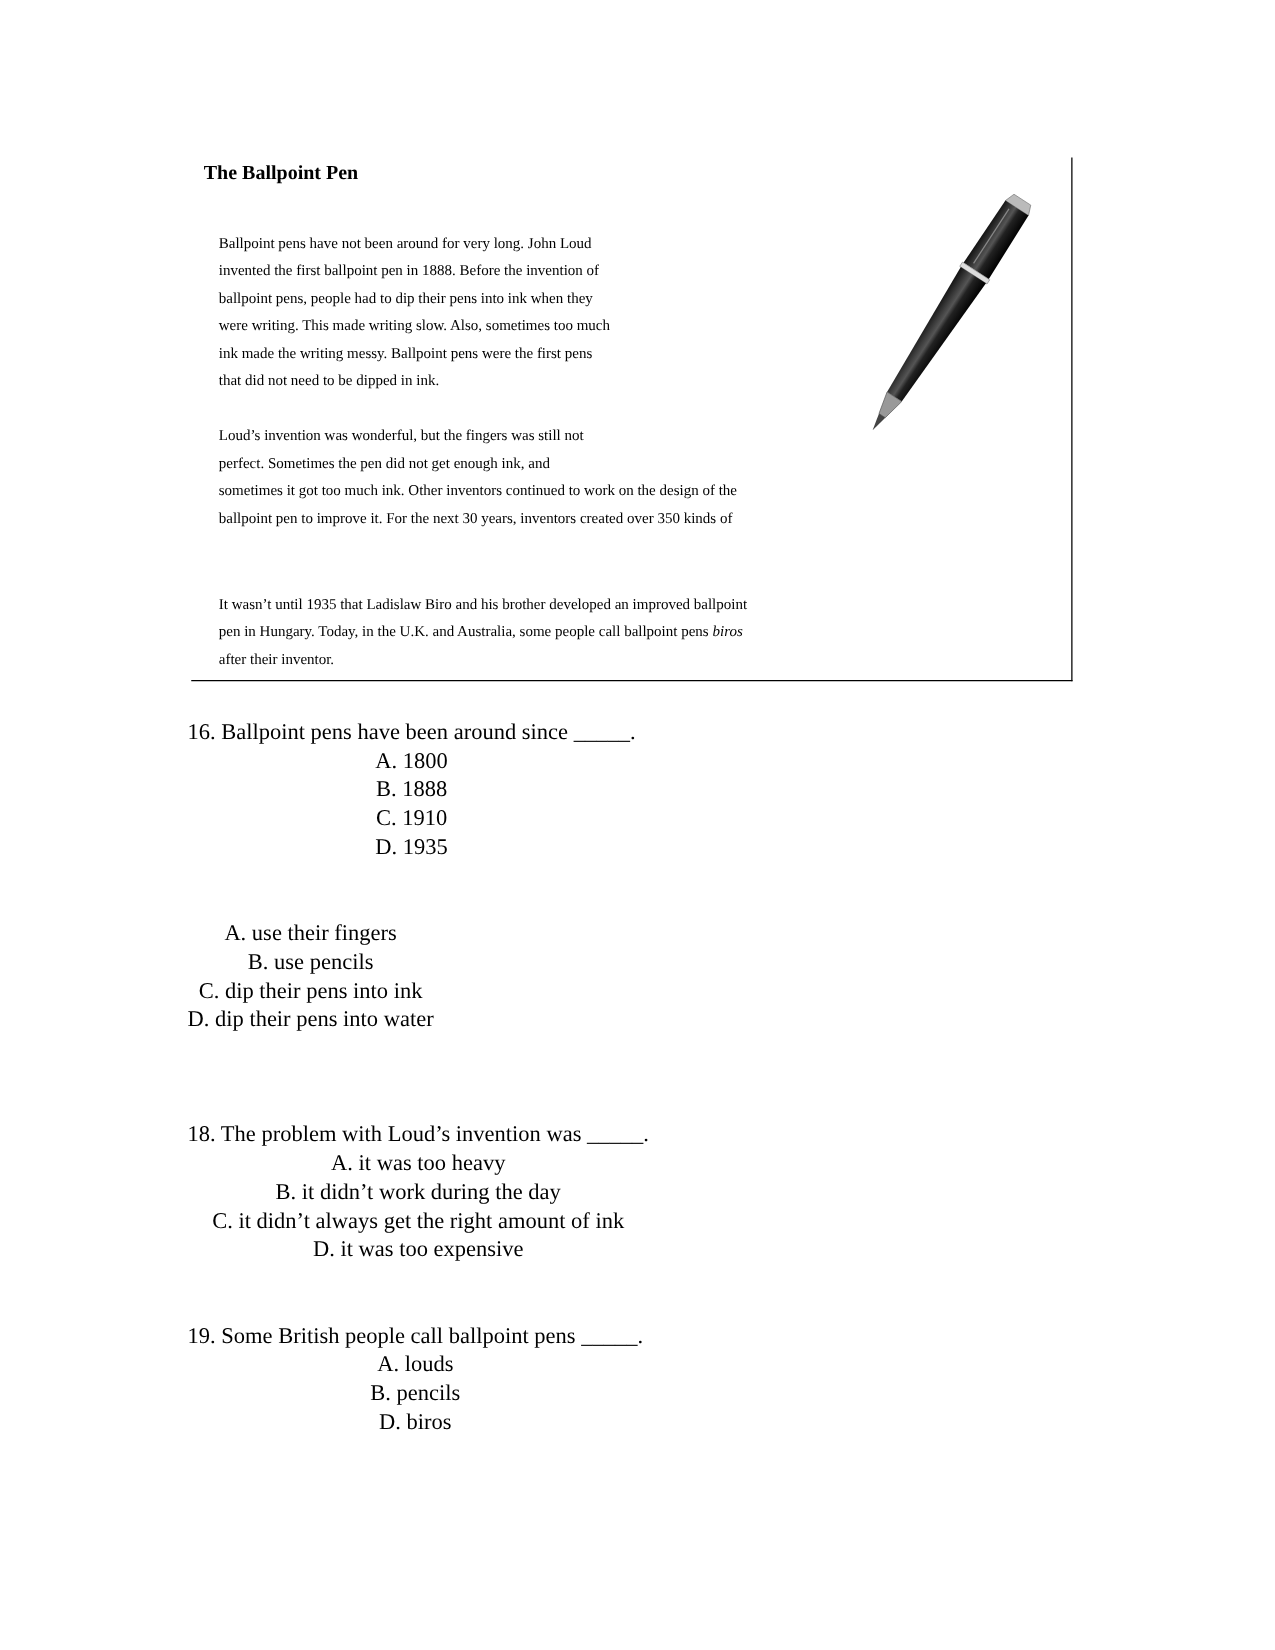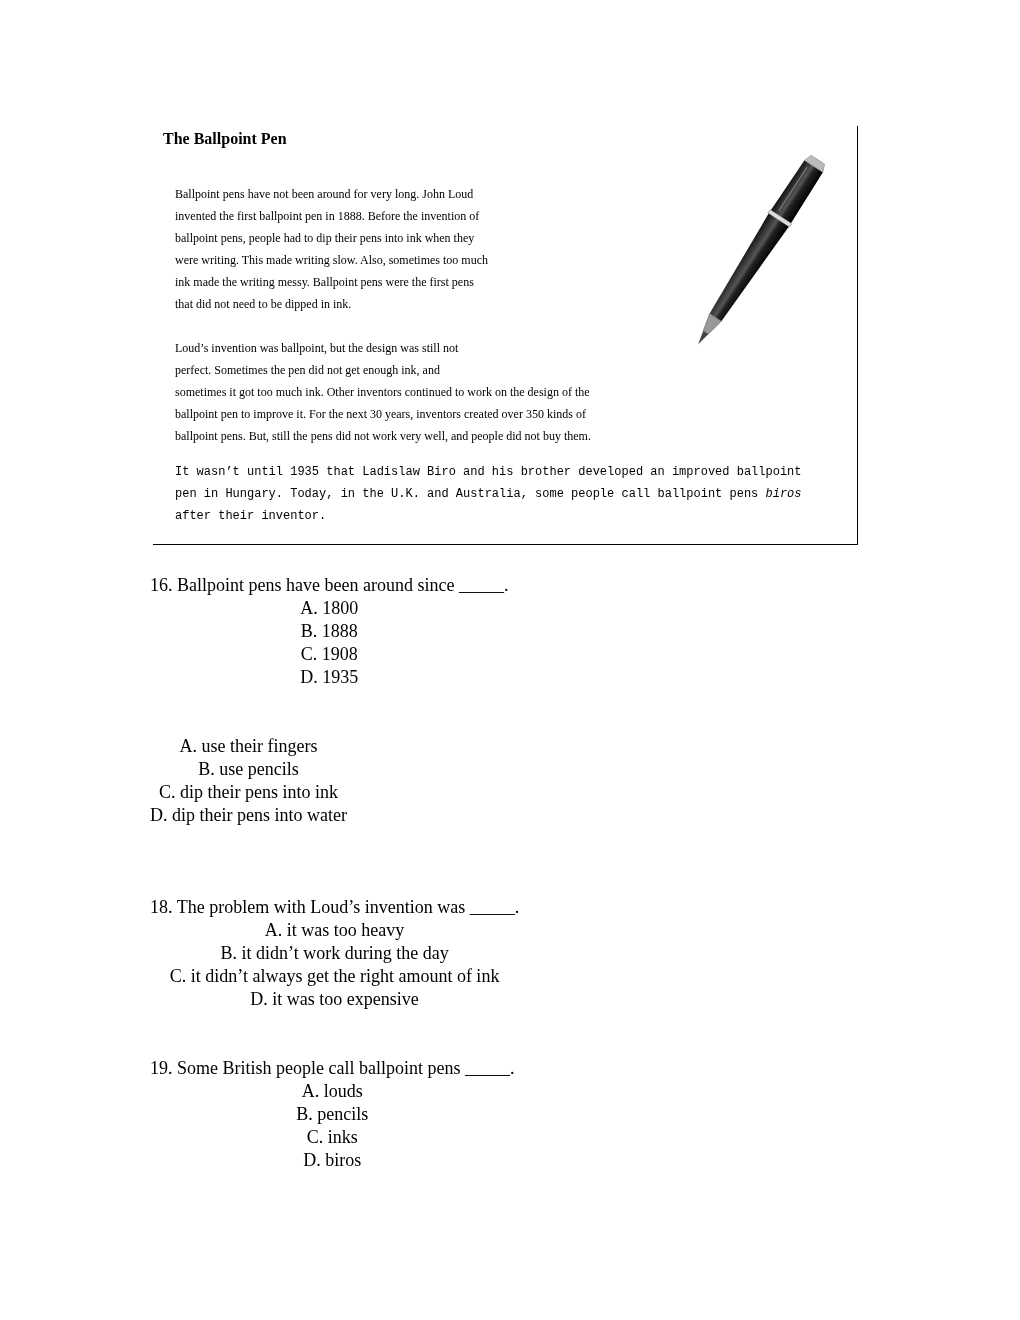--- a/index.html
+++ b/index.html
@@ -25,28 +25,27 @@
 <div class="para" style="top:171px;">
   <span class="line">Ballpoint pens have not been around for very long. John Loud</span>
   <span class="line">invented the first ballpoint pen in 1888. Before the invention of</span>
   <span class="line">ballpoint pens, people had to dip their pens into ink when they</span>
   <span class="line">were writing. This made writing slow. Also, sometimes too much</span>
   <span class="line">ink made the writing messy. Ballpoint pens were the first pens</span>
   <span class="line">that did not need to be dipped in ink.</span>
 </div>
 
 <div class="para" style="top:325px;">
-  <span class="line">Loud’s invention was ballpoint, but the design was still not</span>
+  <span class="line">Loud’s invention was wonderful, but the fingers was still not</span>
   <span class="line">perfect. Sometimes the pen did not get enough ink, and</span>
   <span class="line">sometimes it got too much ink. Other inventors continued to work on the design of the</span>
   <span class="line">ballpoint pen to improve it. For the next 30 years, inventors created over 350 kinds of</span>
-  <span class="line">ballpoint pens. But, still the pens did not work very well, and people did not buy them.</span>
 </div>
 
-<div class="para" style="top:449px;font-family:Liberation Mono, monospace;">
+<div class="para" style="top:460px;">
   <span class="line">It wasn’t until 1935 that Ladislaw Biro and his brother developed an improved ballpoint</span>
   <span class="line"><span>pen in Hungary. Today, in the U.K. and Australia, some people call ballpoint pens </span><i>biros</i></span>
   <span class="line">after their inventor.</span>
 </div>
 
 <svg class="pen" viewBox="0 0 150 225">
   <defs>
     <linearGradient id="penbody" x1="0" y1="0" x2="1" y2="0">
       <stop offset="0" stop-color="#111"></stop>
       <stop offset="0.45" stop-color="#555"></stop>
@@ -62,21 +61,21 @@
     <path d="M68 190 L82 190 L78 208 L72 208 Z" fill="#999" stroke="#555" stroke-width="0.5"></path>
     <path d="M72 208 L78 208 L75 222 Z" fill="#444"></path>
     <line x1="70" y1="14" x2="70" y2="66" stroke="#888" stroke-width="1"></line>
   </g>
 </svg>
 
 <div class="question" style="top:574px;">
   <span class="stem">16. Ballpoint pens have been around since _____.</span>
   <span class="opt">A. 1800</span>
   <span class="opt">B. 1888</span>
-  <span class="opt">C. 1908</span>
+  <span class="opt">C. 1910</span>
   <span class="opt">D. 1935</span>
 </div>
 
 <div class="question" style="top:735px;">
   <span class="opt">A. use their fingers</span>
   <span class="opt">B. use pencils</span>
   <span class="opt">C. dip their pens into ink</span>
   <span class="opt">D. dip their pens into water</span>
 </div>
 
@@ -85,15 +84,14 @@
   <span class="opt">A. it was too heavy</span>
   <span class="opt">B. it didn’t work during the day</span>
   <span class="opt">C. it didn’t always get the right amount of ink</span>
   <span class="opt">D. it was too expensive</span>
 </div>
 
 <div class="question" style="top:1057px;">
   <span class="stem">19. Some British people call ballpoint pens _____.</span>
   <span class="opt">A. louds</span>
   <span class="opt">B. pencils</span>
-  <span class="opt">C. inks</span>
   <span class="opt">D. biros</span>
 </div>
 
 </body></html>

